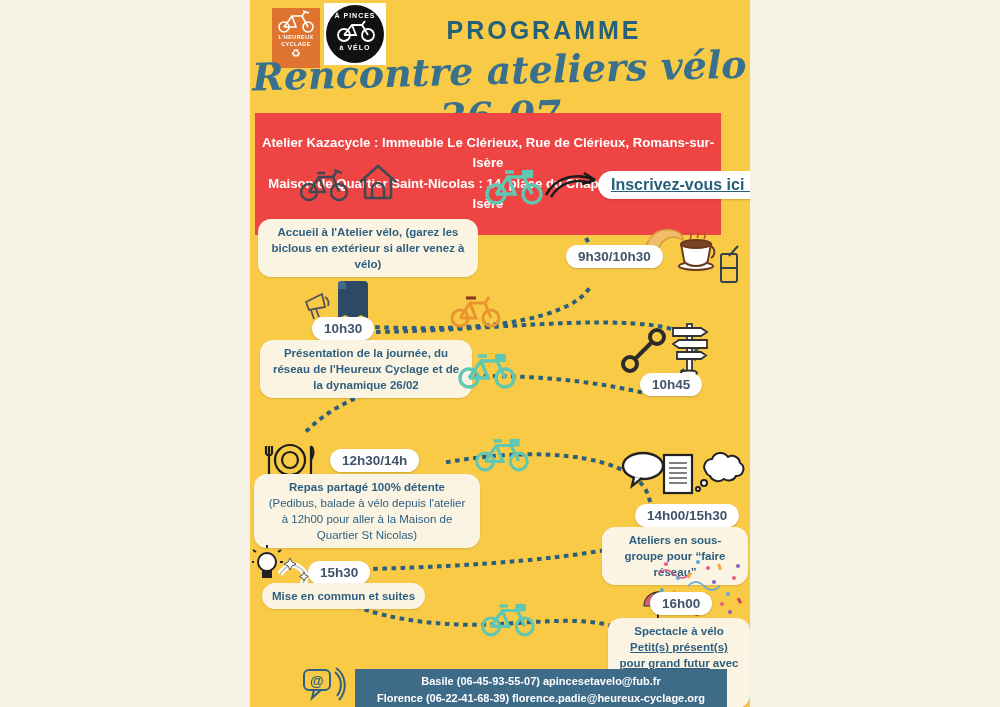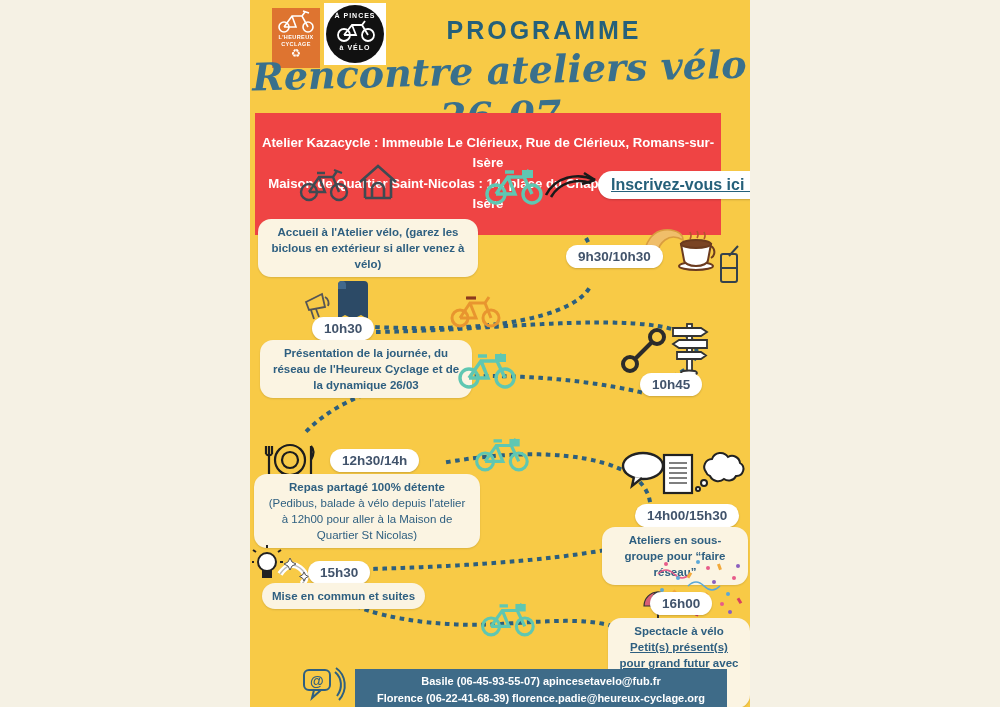--- a/index.html
+++ b/index.html
@@ -153,21 +153,21 @@
       <path d="M3 15 L19 7 L22 20 L6 23 Z"></path>
       <path d="M22 10 a7 7 0 0 1 3 9"></path>
       <path d="M8 23 l3 9 M13 22 l3 8"></path>
     </g>
   </svg>
   <svg class="abs" style="left:86px;top:279px;" width="36" height="42" viewBox="0 0 36 42">
     <path d="M6 2 h22 a4 4 0 0 1 4 4 v34 l-7 -4 -8 4 -8 -4 -7 4 V6 a4 4 0 0 1 4 -4 z" fill="#2C4A66"></path>
     <path d="M6 2 a4 4 0 0 0 -4 4 v4 h8 V6 a4 4 0 0 0 -4 -4 z" fill="#41688C"></path>
   </svg>
   <div class="pill" style="left:62px;top:317px;">10h30</div>
-  <div class="bubble" style="left:10px;top:340px;width:192px;">Présentation de la journée, du réseau de l'Heureux Cyclage et de la dynamique 26/03</div>
+  <div class="bubble" style="left:10px;top:340px;width:192px;">Présentation de la journée, du réseau de l'Heureux Cyclage et de la dynamique 26/02</div>
 
   <svg class="abs" style="left:198px;top:291px;" width="54" height="38" viewBox="0 0 54 38">
     <g stroke="#E8952F" stroke-width="3" fill="none">
       <circle cx="12" cy="27" r="8"></circle>
           <circle cx="43" cy="27" r="8"></circle>
       <path d="M12 27 22 12 37 12 43 27 M22 12 28 27 12 27 M19 7 h9 M37 12 41 6"></path>
       <path d="M18 7 h10" stroke="#8B3A1E"></path>
     </g>
   </svg>
 

